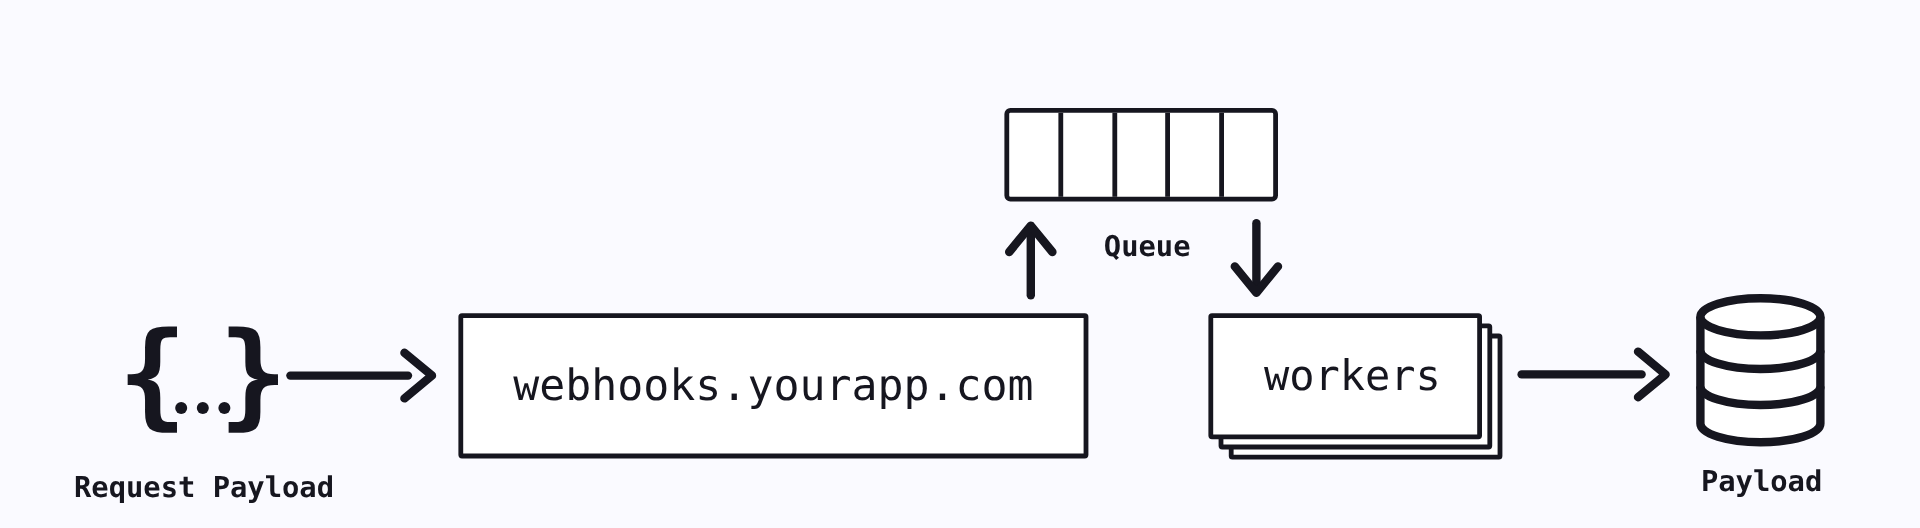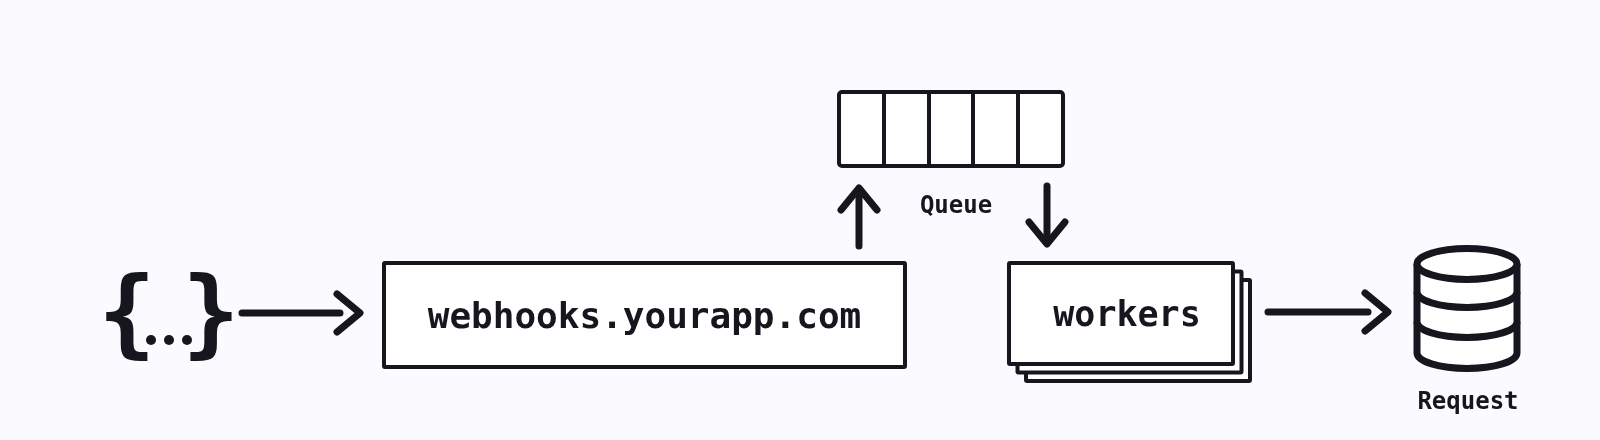--- a/index.html
+++ b/index.html
@@ -60,23 +60,23 @@
   }
   .payload-dots .dot {
     width: 10px; height: 10px;
     border-radius: 50%;
     background: var(--ink, #16161f);
   }
 
   
   .server-box {
     left: 382px; top: 220px;
-    width: 525px; height: 108px;
+    width: 525px; height: 121px;
     font-size: 36px;
-    font-weight: 700;
+    font-weight: 400;
   }
 
   
   .queue-box {
     left: 837px; top: 49px;
     width: 228px; height: 78px;
     box-sizing: border-box;
     background: var(--fill, #ffffff);
     border: 4px solid var(--ink, #16161f);
     border-radius: 5px;
@@ -96,21 +96,21 @@
     inset: 0;
     box-sizing: border-box;
     background: var(--fill, #ffffff);
     border: 4px solid var(--ink, #16161f);
     border-radius: 3px;
   }
   .workers-card {
     position: absolute;
     inset: 0;
     font-size: 35px;
-    font-weight: 700;
+    font-weight: 400;
     padding-left: 12px;
   }
 
   
   .db-icon { left: 1410px; top: 202px; }
   .db-stroke { stroke: currentColor; stroke-width: 7; fill: none; }
   .db-filled { stroke: currentColor; stroke-width: 7; fill: var(--fill, #ffffff); }
   .db-label { left: 1398px; top: 346px; width: 140px; }
 
   .payload-label { left: 58px; top: 351px; width: 224px; }
@@ -129,20 +129,21 @@
 
   <div class="abs payload-icon">
     <span class="brace">{</span>
     <span class="payload-dots">
         <i class="dot"></i>
         <i class="dot"></i>
         <i class="dot"></i>
       </span>
     <span class="brace">}</span>
   </div>
+  <div class="abs label payload-label">Request Payload</div>
 
   <div class="abs edge-1">
     <svg width="128" height="48">
       <line class="arrow" x1="4" y1="24" x2="102" y2="24"></line>
       <polyline class="arrow" points="99,5 122,24 99,43"></polyline>
     </svg>
   </div>
 
   <div class="abs node-box server-box">
     <span>webhooks.yourapp.com</span>
@@ -189,15 +190,15 @@
   </div>
 
   <div class="abs db-icon">
     <svg width="114" height="136" viewBox="0 0 114 136">
       <path class="db-filled" d="M7,21 L7,110 A50,15.5 0 0 0 107,110 L107,21"></path>
       <path class="db-stroke" d="M7,49 A50,15.5 0 0 0 107,49"></path>
       <path class="db-stroke" d="M7,79 A50,15.5 0 0 0 107,79"></path>
       <ellipse class="db-filled" cx="57" cy="21" rx="50" ry="15.5"></ellipse>
     </svg>
   </div>
-  <div class="abs label db-label">Request</div>
+  <div class="abs label db-label">Payload</div>
 
 </div>
 
 </body></html>

